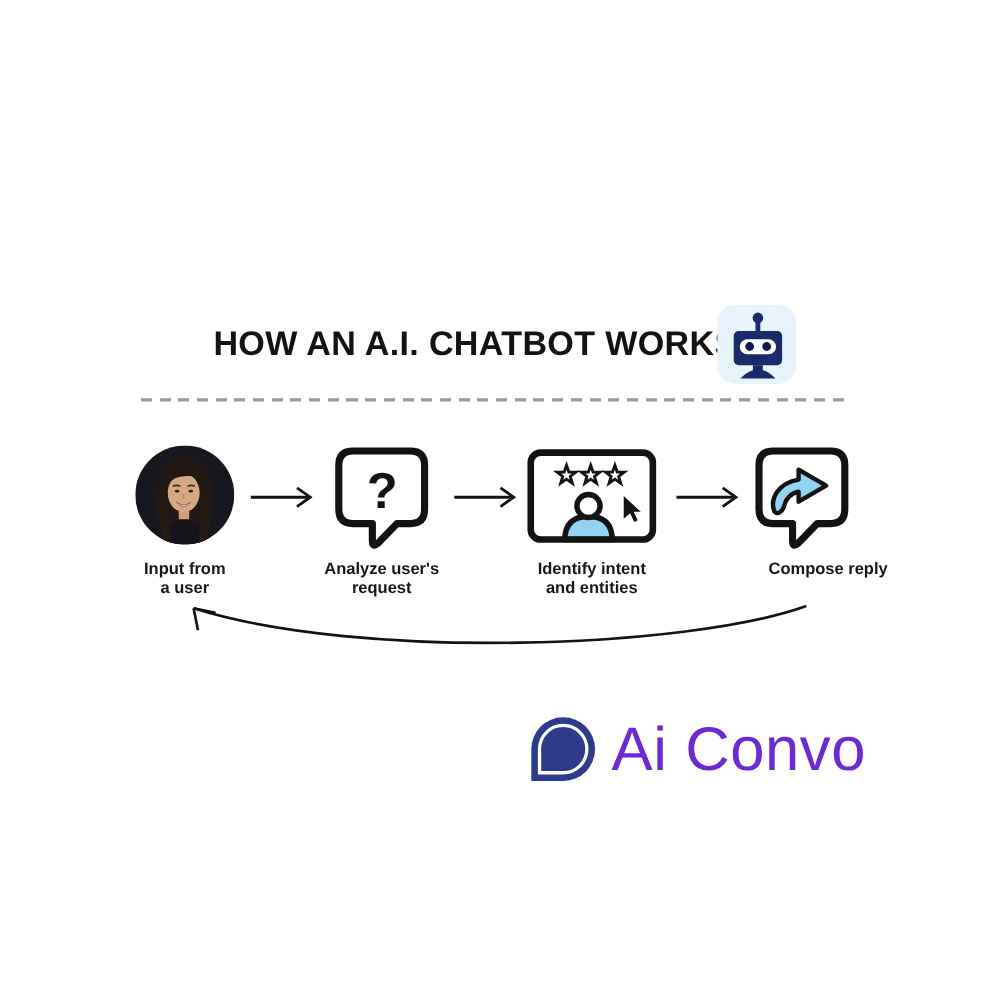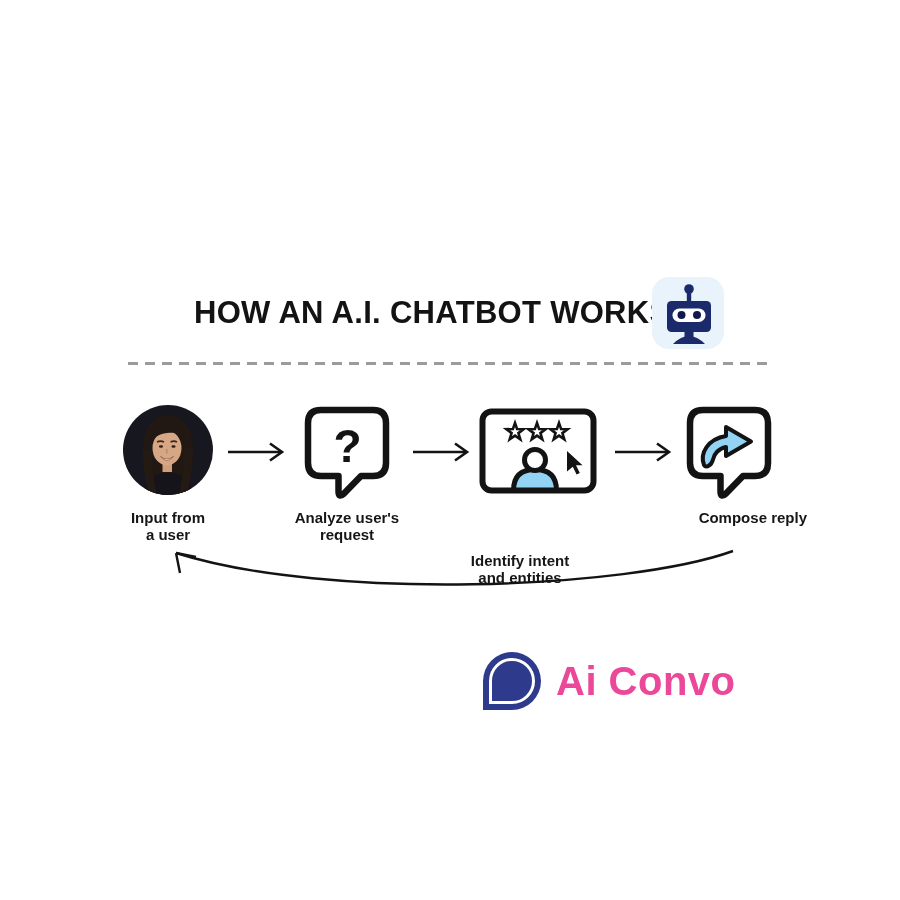--- a/index.html
+++ b/index.html
@@ -24,29 +24,29 @@
   .arrow-3{left:613px;}
   .bubble{width:86px;height:94px;top:406px;}
   .bubble-analyze{left:304px;}
   .bubble-compose{left:686px;}
   .intent-box{left:478px;top:407px;width:120px;height:88px;}
   .step-label{
     top:509px;text-align:center;font-size:15px;font-weight:700;line-height:17px;color:#161616;
   }
   .lbl-1{left:103px;width:130px;}
   .lbl-2{left:272px;width:150px;}
-  .lbl-3{left:444px;width:152px;margin-top:43px;}
+  .lbl-3{left:462px;width:152px;}
   .lbl-4{left:647px;width:160px;text-align:right;}
   .loopback{left:158px;top:541px;width:590px;height:64px;}
   .logo-icon{left:483px;top:652px;width:58px;height:58px;background:#2e3a8c;
     border-radius:50% 50% 50% 0;}
   .logo-icon .ring{position:absolute;left:6px;top:6px;right:6px;bottom:6px;
     border:3.5px solid #fff;border-radius:50% 50% 50% 0;}
-  .brand{left:556px;top:651px;height:58px;line-height:60px;font-size:40px;font-weight:700;
-    letter-spacing:.5px;color:#ec4899;white-space:nowrap;}
+  .brand{left:556px;top:651px;height:58px;line-height:60px;font-size:56px;font-weight:400;
+    letter-spacing:.5px;color:#6d28d9;white-space:nowrap;}
   svg text{font-family:"Liberation Sans",sans-serif;}
 </style>
 </head>
 <body>
 
 <div id="canvas">
 
   <div class="abs title">HOW AN A.I. CHATBOT WORKS</div>
 
   <svg class="abs robot-badge" viewBox="0 0 72 72">

